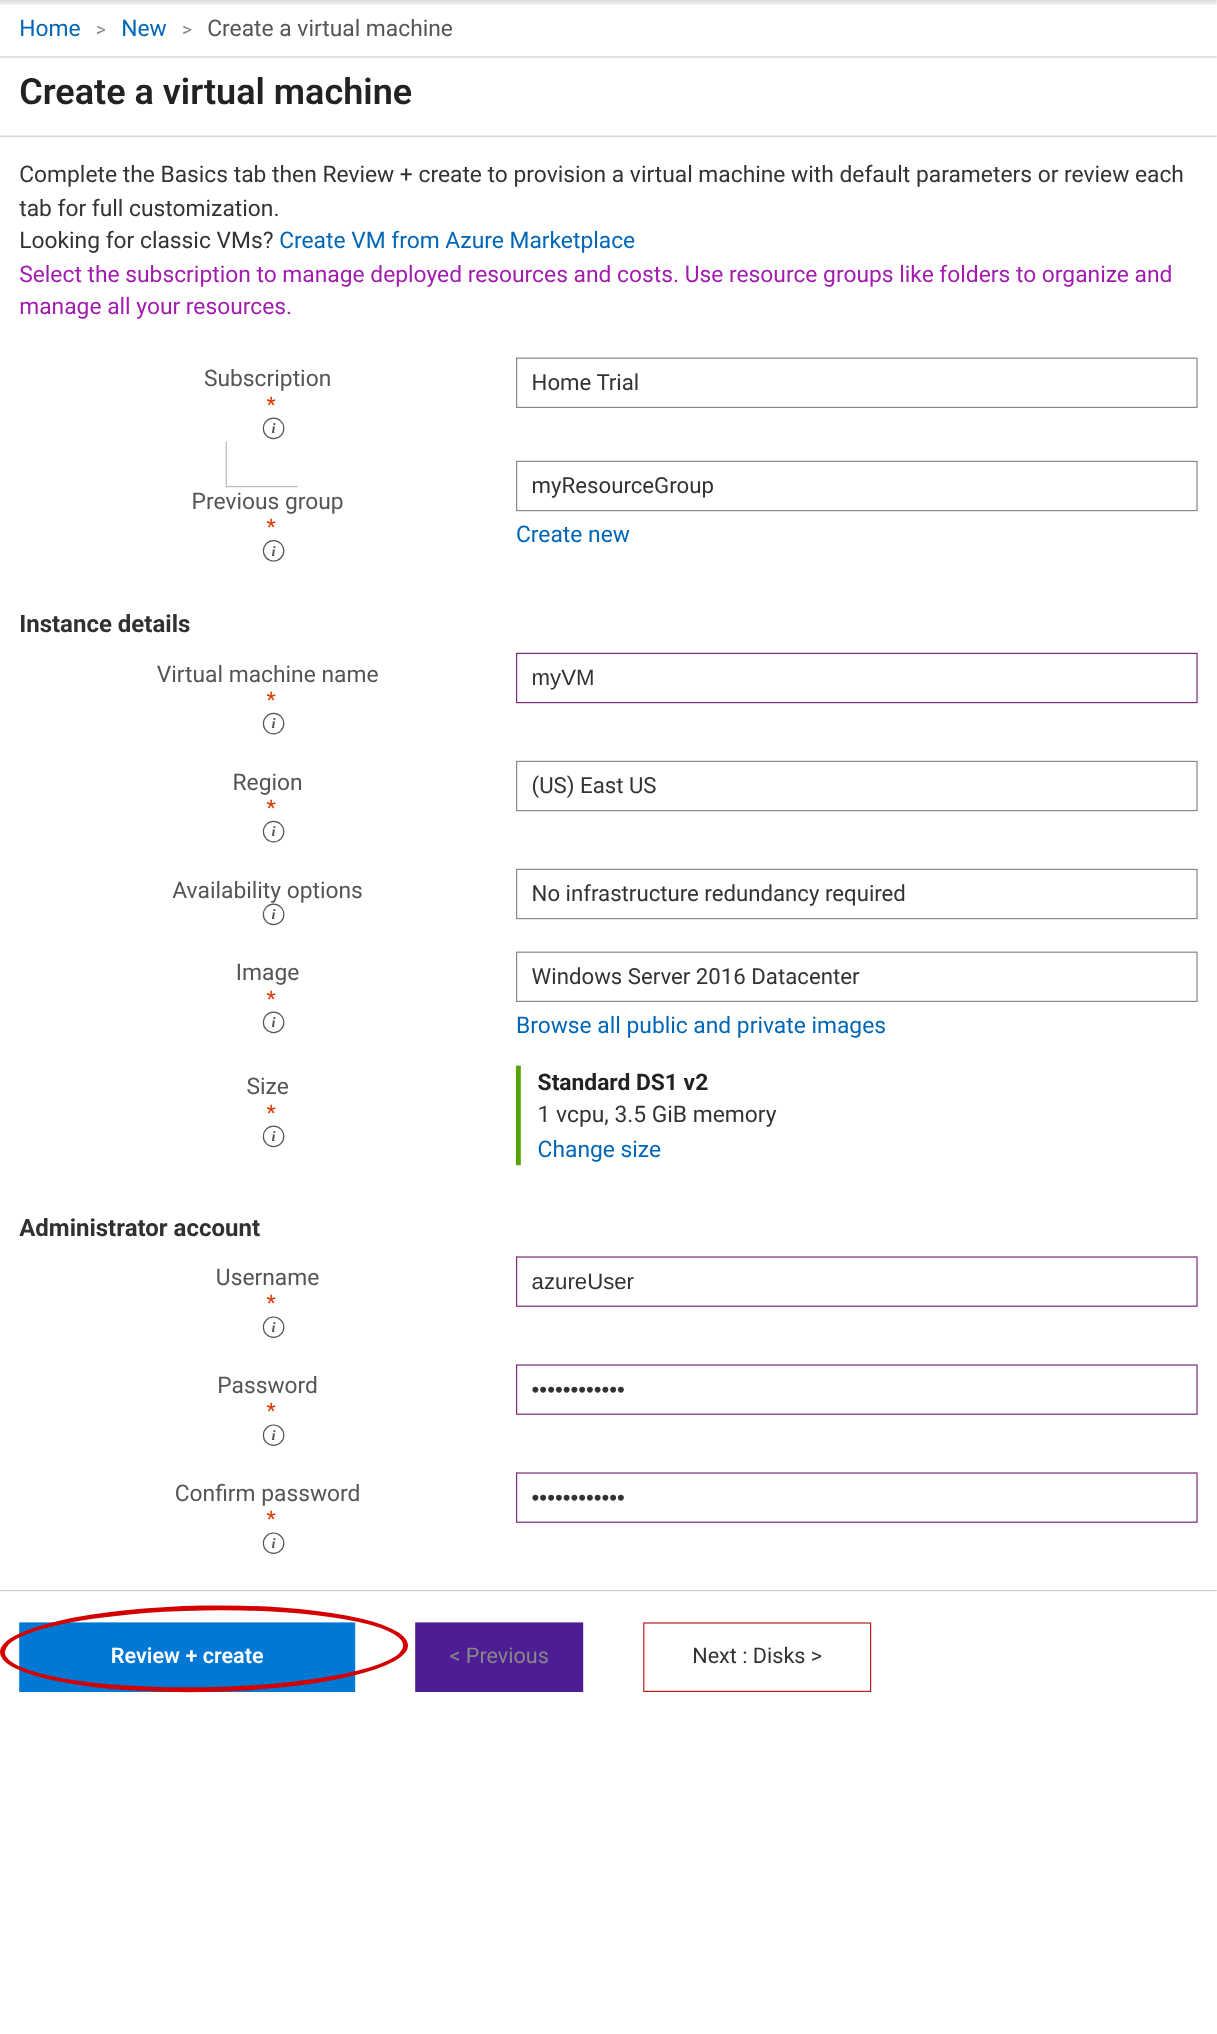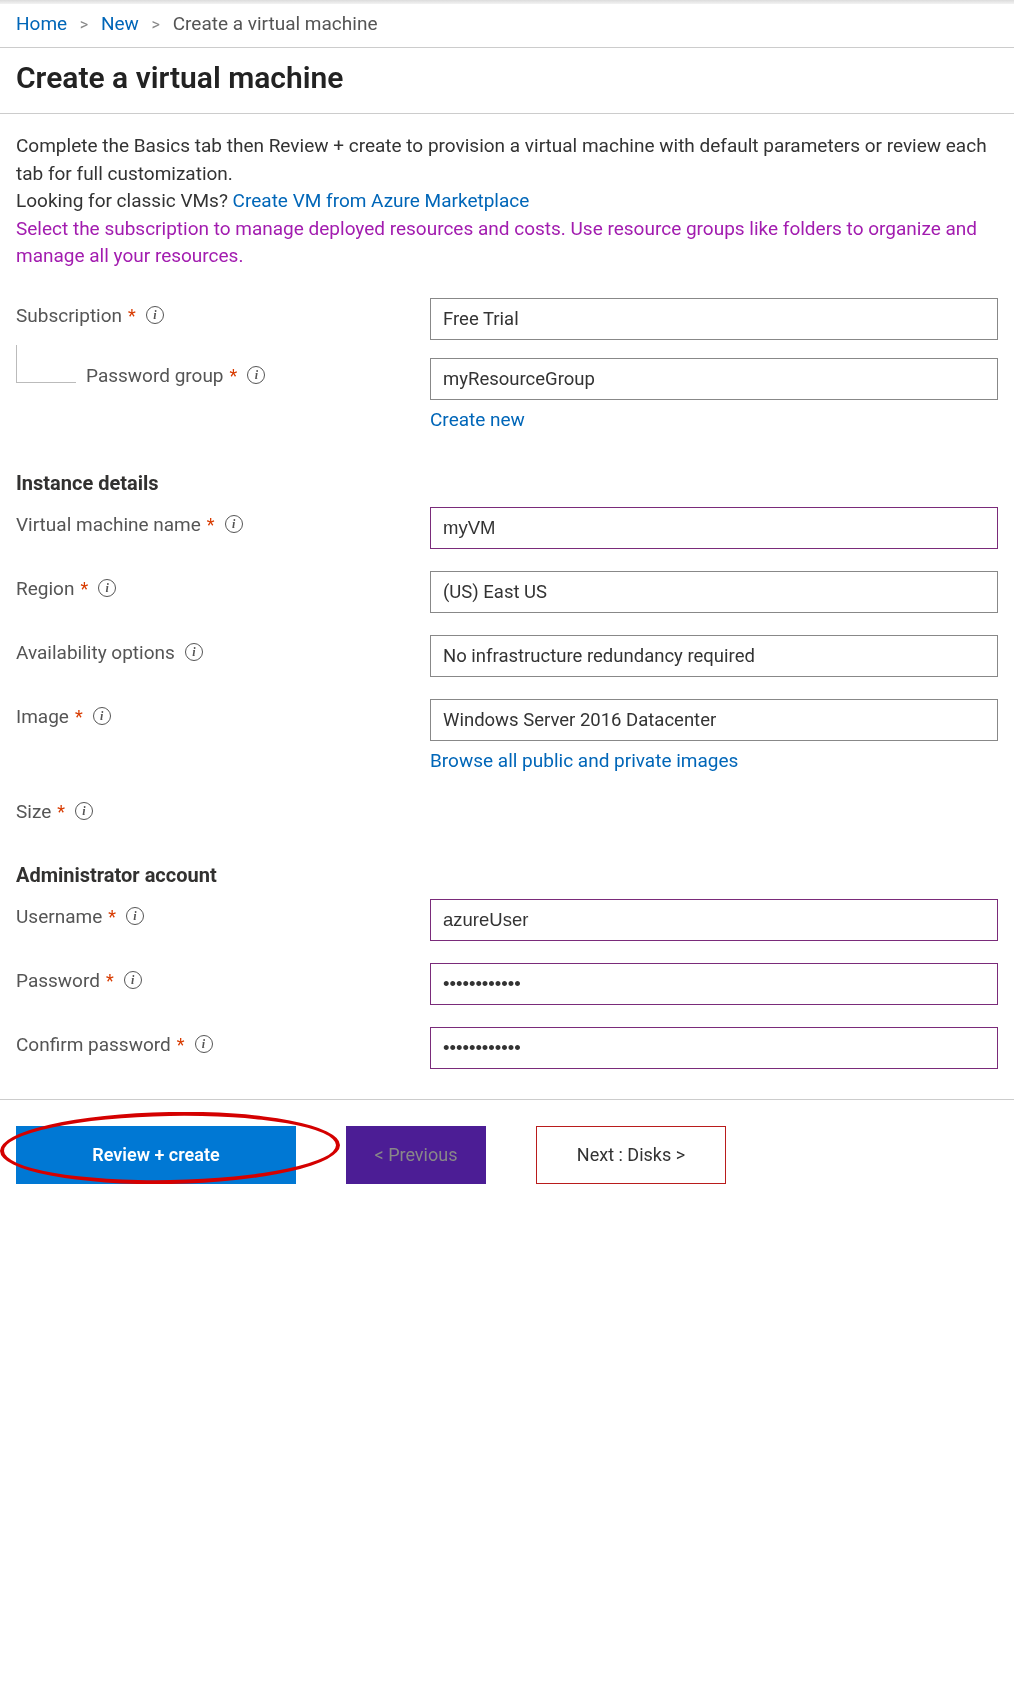--- a/index.html
+++ b/index.html
@@ -51,20 +51,21 @@
     margin-bottom: 22px;
   }
   .field-label {
     width: 414px;
     min-width: 414px;
     font-size: 19px;
     color: #555;
     padding-top: 6px;
     display: flex;
     align-items: center;
+    flex-direction: column;
   }
   .field-label .req { color: #d83b01; margin-left: 6px; font-size: 18px; }
   .info-icon {
     display: inline-flex;
     align-items: center;
     justify-content: center;
     width: 18px;
     height: 18px;
     border: 1.3px solid #555;
     border-radius: 50%;
@@ -188,28 +189,28 @@
 
   <p class="section-desc">Select the subscription to manage deployed resources and costs. Use resource groups like folders to organize and manage all your resources.</p>
 
   <div class="field-row">
     <div class="field-label">
       <span>Subscription</span>
       <span class="req">*</span>
       <span class="info-icon">i</span>
     </div>
     <div class="field-control">
-      <div class="dropdown" style="display:flex;align-items:center;">Free Trial</div>
+      <div class="dropdown" style="display:flex;align-items:center;">Home Trial</div>
     </div>
   </div>
 
   <div class="field-row indent-wrap">
     <div class="field-label indent-label">
       <div class="indent-connector"></div>
-      <span>Password group</span>
+      <span>Previous group</span>
       <span class="req">*</span>
       <span class="info-icon">i</span>
     </div>
     <div class="field-control">
       <div class="dropdown" style="display:flex;align-items:center;">myResourceGroup</div>
       <a href="#" class="sub-link">Create new</a>
     </div>
   </div>
 
   <h2 class="section-heading">Instance details</h2>
@@ -256,20 +257,27 @@
       <div class="dropdown" style="display:flex;align-items:center;">Windows Server 2016 Datacenter</div>
       <a href="#" class="sub-link">Browse all public and private images</a>
     </div>
   </div>
 
   <div class="field-row">
     <div class="field-label">
       <span>Size</span>
       <span class="req">*</span>
       <span class="info-icon">i</span>
+    </div>
+    <div class="field-control">
+      <div class="size-box">
+        <div class="size-title">Standard DS1 v2</div>
+        <div class="size-detail">1 vcpu, 3.5 GiB memory</div>
+        <a href="#" class="size-link">Change size</a>
+      </div>
     </div>
   </div>
 
   <h2 class="section-heading">Administrator account</h2>
 
   <div class="field-row focus-field">
     <div class="field-label">
       <span>Username</span>
       <span class="req">*</span>
       <span class="info-icon">i</span>

